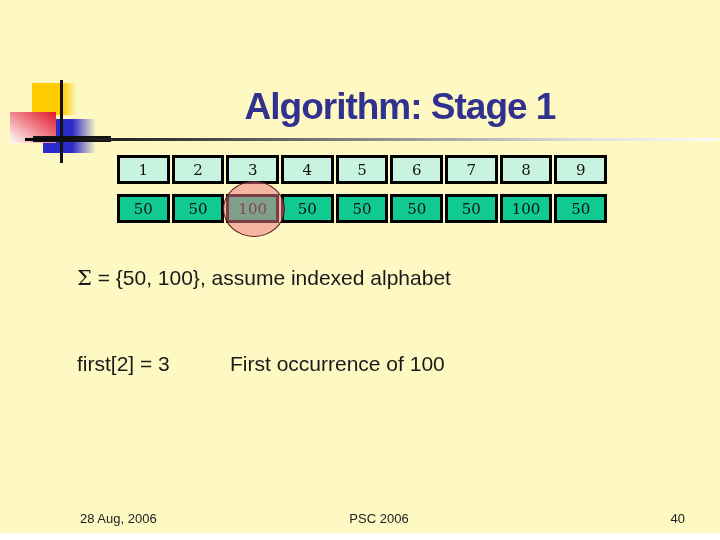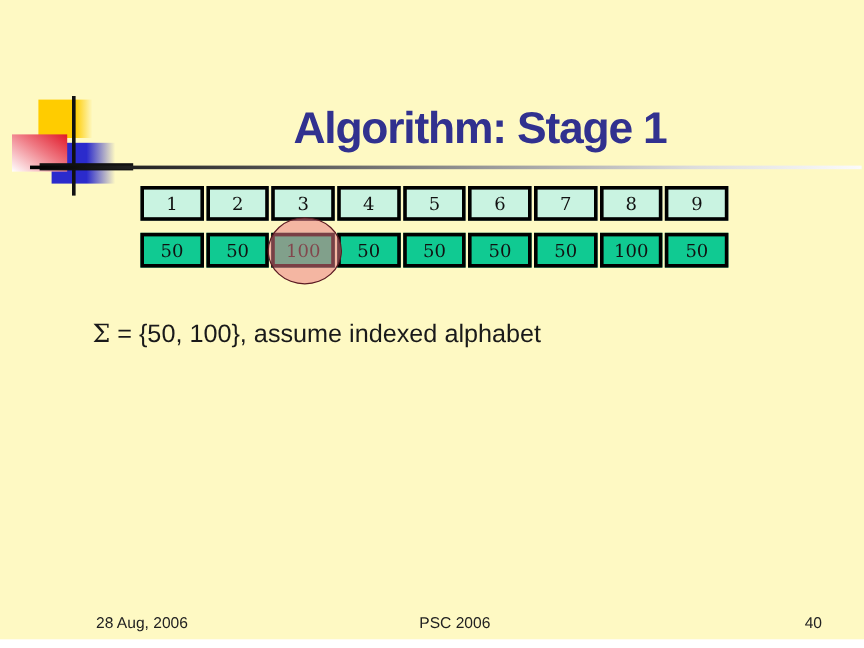--- a/index.html
+++ b/index.html
@@ -79,18 +79,20 @@
       <div class="cell">50</div>
       <div class="cell">50</div>
       <div class="cell">50</div>
       <div class="cell">100</div>
       <div class="cell">50</div>
     </div>
     <div class="ellipse"></div>
   </div>
 
   <div class="line sigma-line"><span class="sigma">Σ</span><span> = {50, 100}, assume indexed alphabet</span></div>
+  <div class="line first2-line">first[2] = 3</div>
+  <div class="note">First occurrence of 100</div>
 
   <div class="footer-date">28 Aug, 2006</div>
   <div class="footer-center">PSC 2006</div>
   <div class="footer-page">40</div>
 
 </div>
 
 </body></html>

